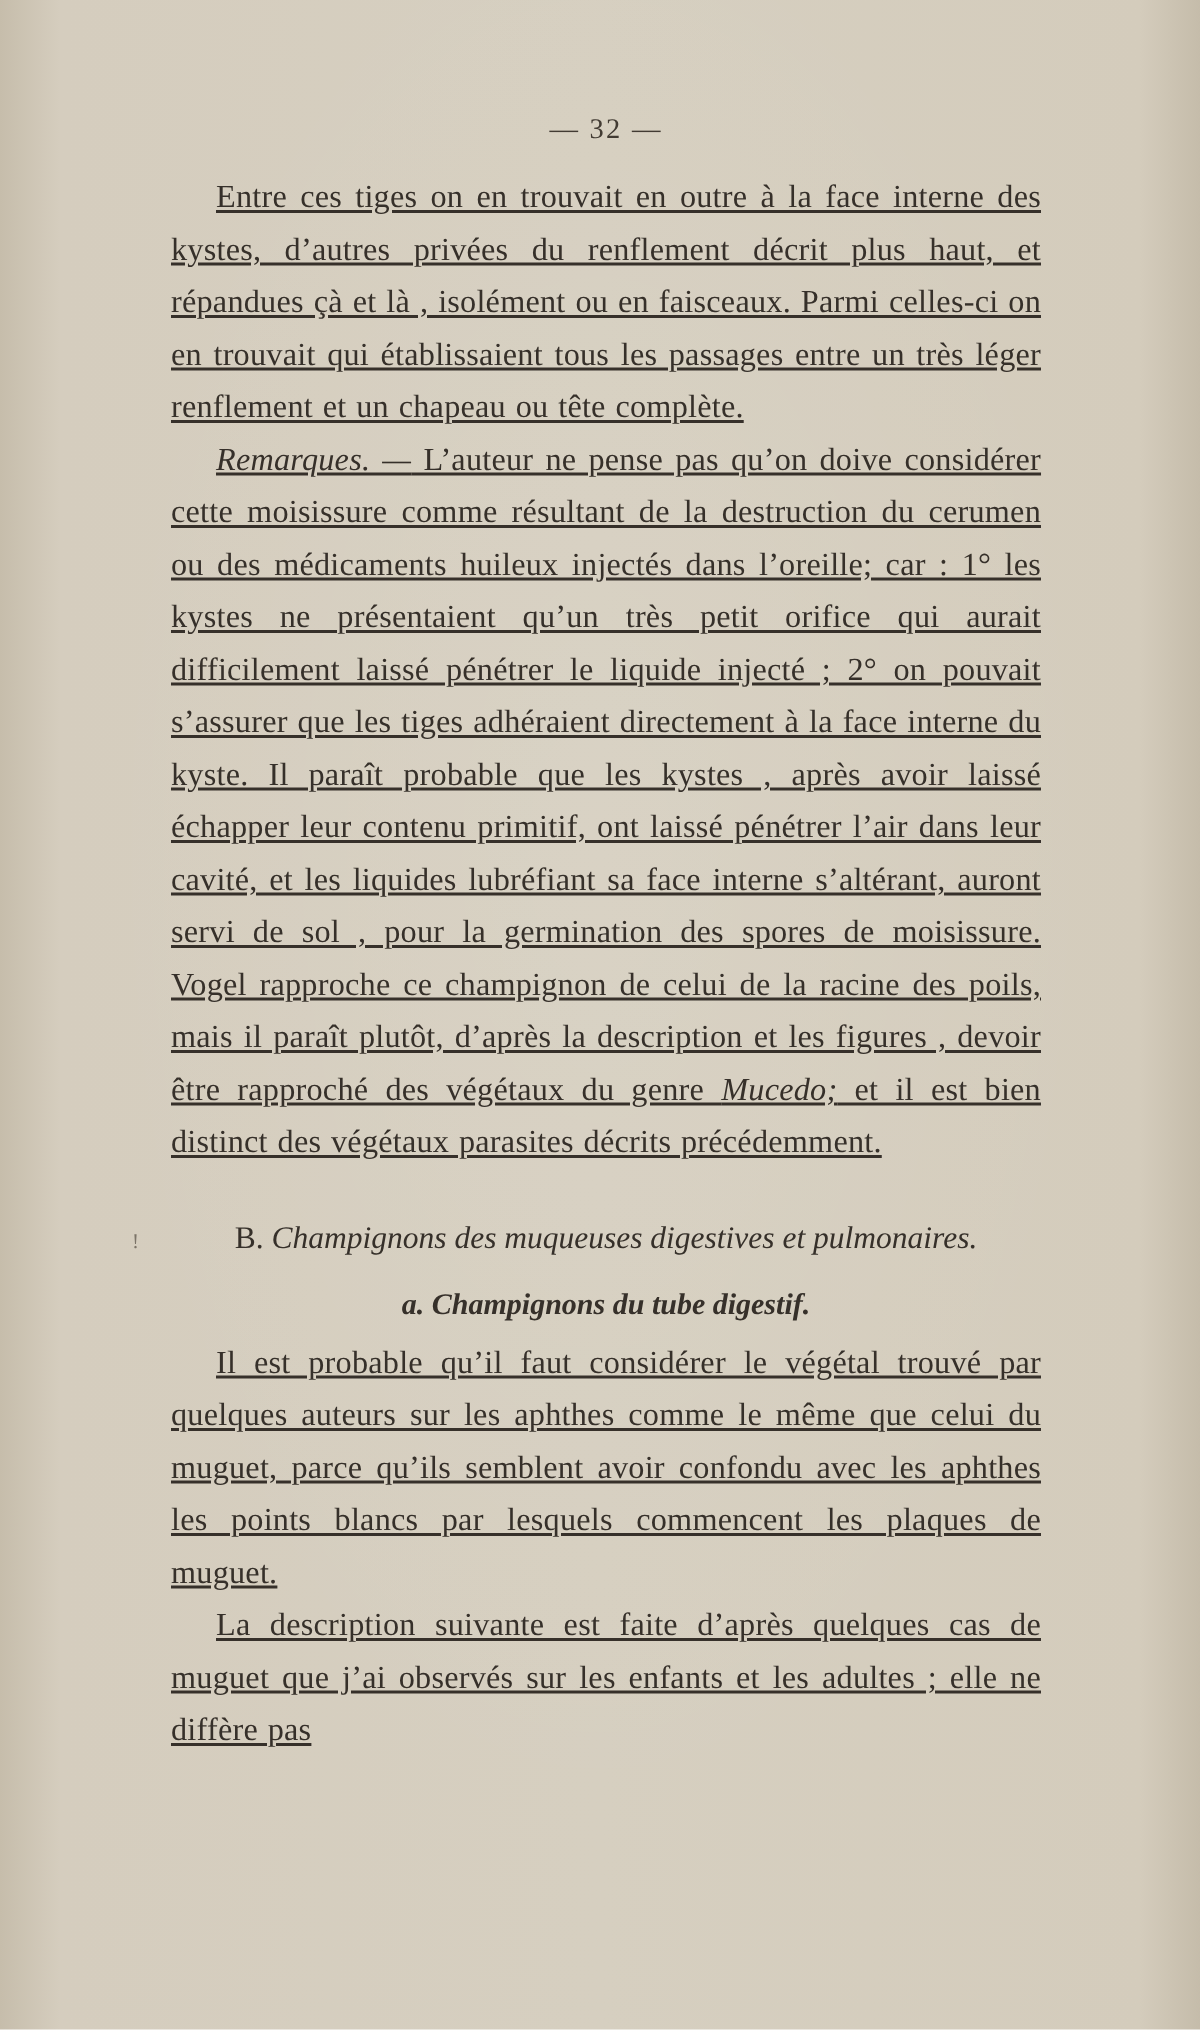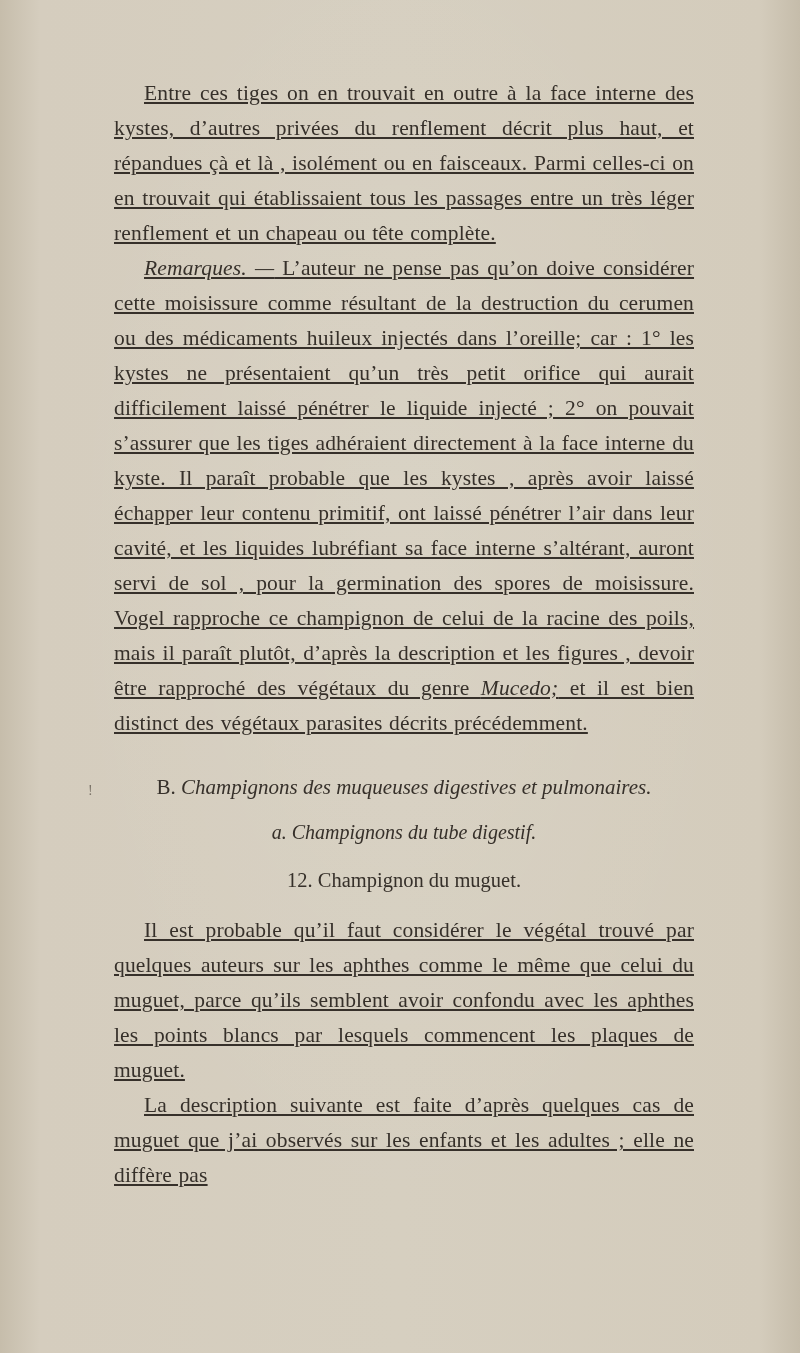--- a/index.html
+++ b/index.html
@@ -72,29 +72,29 @@
     color: #5d564c;
     opacity: 0.75;
     font-style: normal;
   }
 </style>
 </head>
 <body>
 
 <div class="page">
 
+  <div class="page-number">— 32 —</div>
 
 
   <p class="para indent">Entre ces tiges on en trouvait en outre à la face interne des kystes, d’autres privées du renflement décrit plus haut, et répandues çà et là , isolément ou en faisceaux. Parmi celles-ci on en trouvait qui établissaient tous les passages entre un très léger renflement et un chapeau ou tête complète.</p>
 
   <p class="para indent"><span class="italic">Remarques. —</span><span> L’auteur ne pense pas qu’on doive considérer cette moisissure comme résultant de la destruction du cerumen ou des médicaments huileux injectés dans l’oreille; car : 1° les kystes ne présentaient qu’un très petit orifice qui aurait difficilement laissé pénétrer le liquide injecté ; 2° on pouvait s’assurer que les tiges adhéraient directement à la face interne du kyste. Il paraît probable que les kystes , après avoir laissé échapper leur contenu primitif, ont laissé pénétrer l’air dans leur cavité, et les liquides lubréfiant sa face interne s’altérant, auront servi de sol , pour la germination des spores de moisissure. Vogel rapproche ce champignon de celui de la racine des poils, mais il paraît plutôt, d’après la description et les figures , devoir être rapproché des végétaux du genre </span><span class="italic">Mucedo;</span><span> et il est bien distinct des végétaux parasites décrits précédemment.</span></p>
 
   <h3 class="heading-b" style="font-weight: normal;"><span class="margin-mark">!</span><span class="label">B.</span><span class="txt"> Champignons des muqueuses digestives et pulmonaires.</span></h3>
 
-  <h4 class="heading-a" style="font-weight: normal;"><span>a.</span><span> Champignons du tube digestif.</span></h4>
+  <h4 class="heading-a" style="font-weight: bold;"><span>a.</span><span> Champignons du tube digestif.</span></h4>
 
-  <h4 class="heading-12" style="font-weight: normal;">12. Champignon du muguet.</h4>
 
   <p class="para indent">Il est probable qu’il faut considérer le végétal trouvé par quelques auteurs sur les aphthes comme le même que celui du muguet, parce qu’ils semblent avoir confondu avec les aphthes les points blancs par lesquels commencent les plaques de muguet.</p>
 
   <p class="para indent">La description suivante est faite d’après quelques cas de muguet que j’ai observés sur les enfants et les adultes ; elle ne diffère pas</p>
 
 </div>
 
 </body></html>

